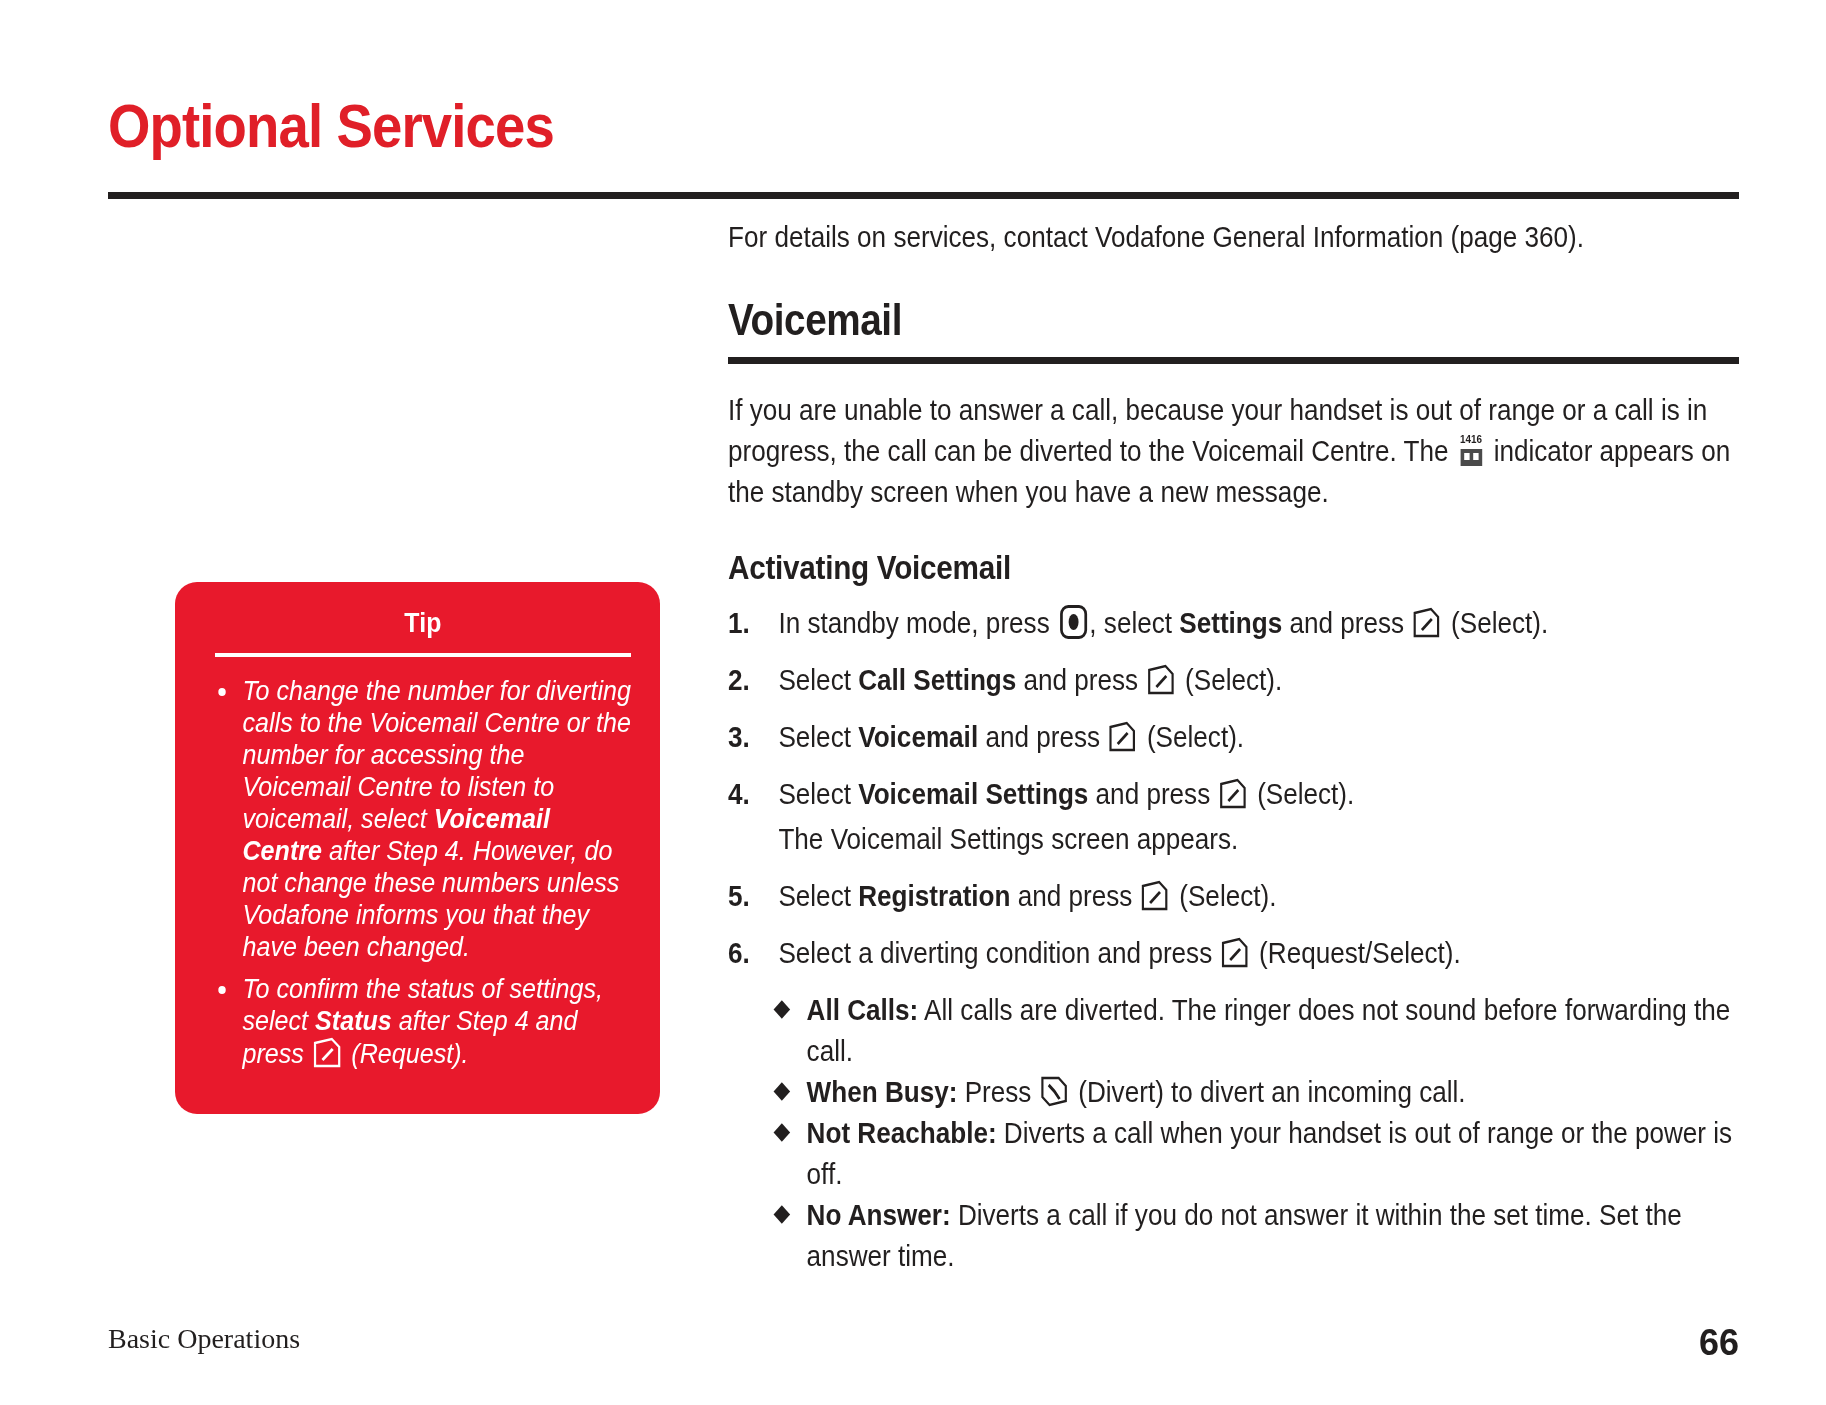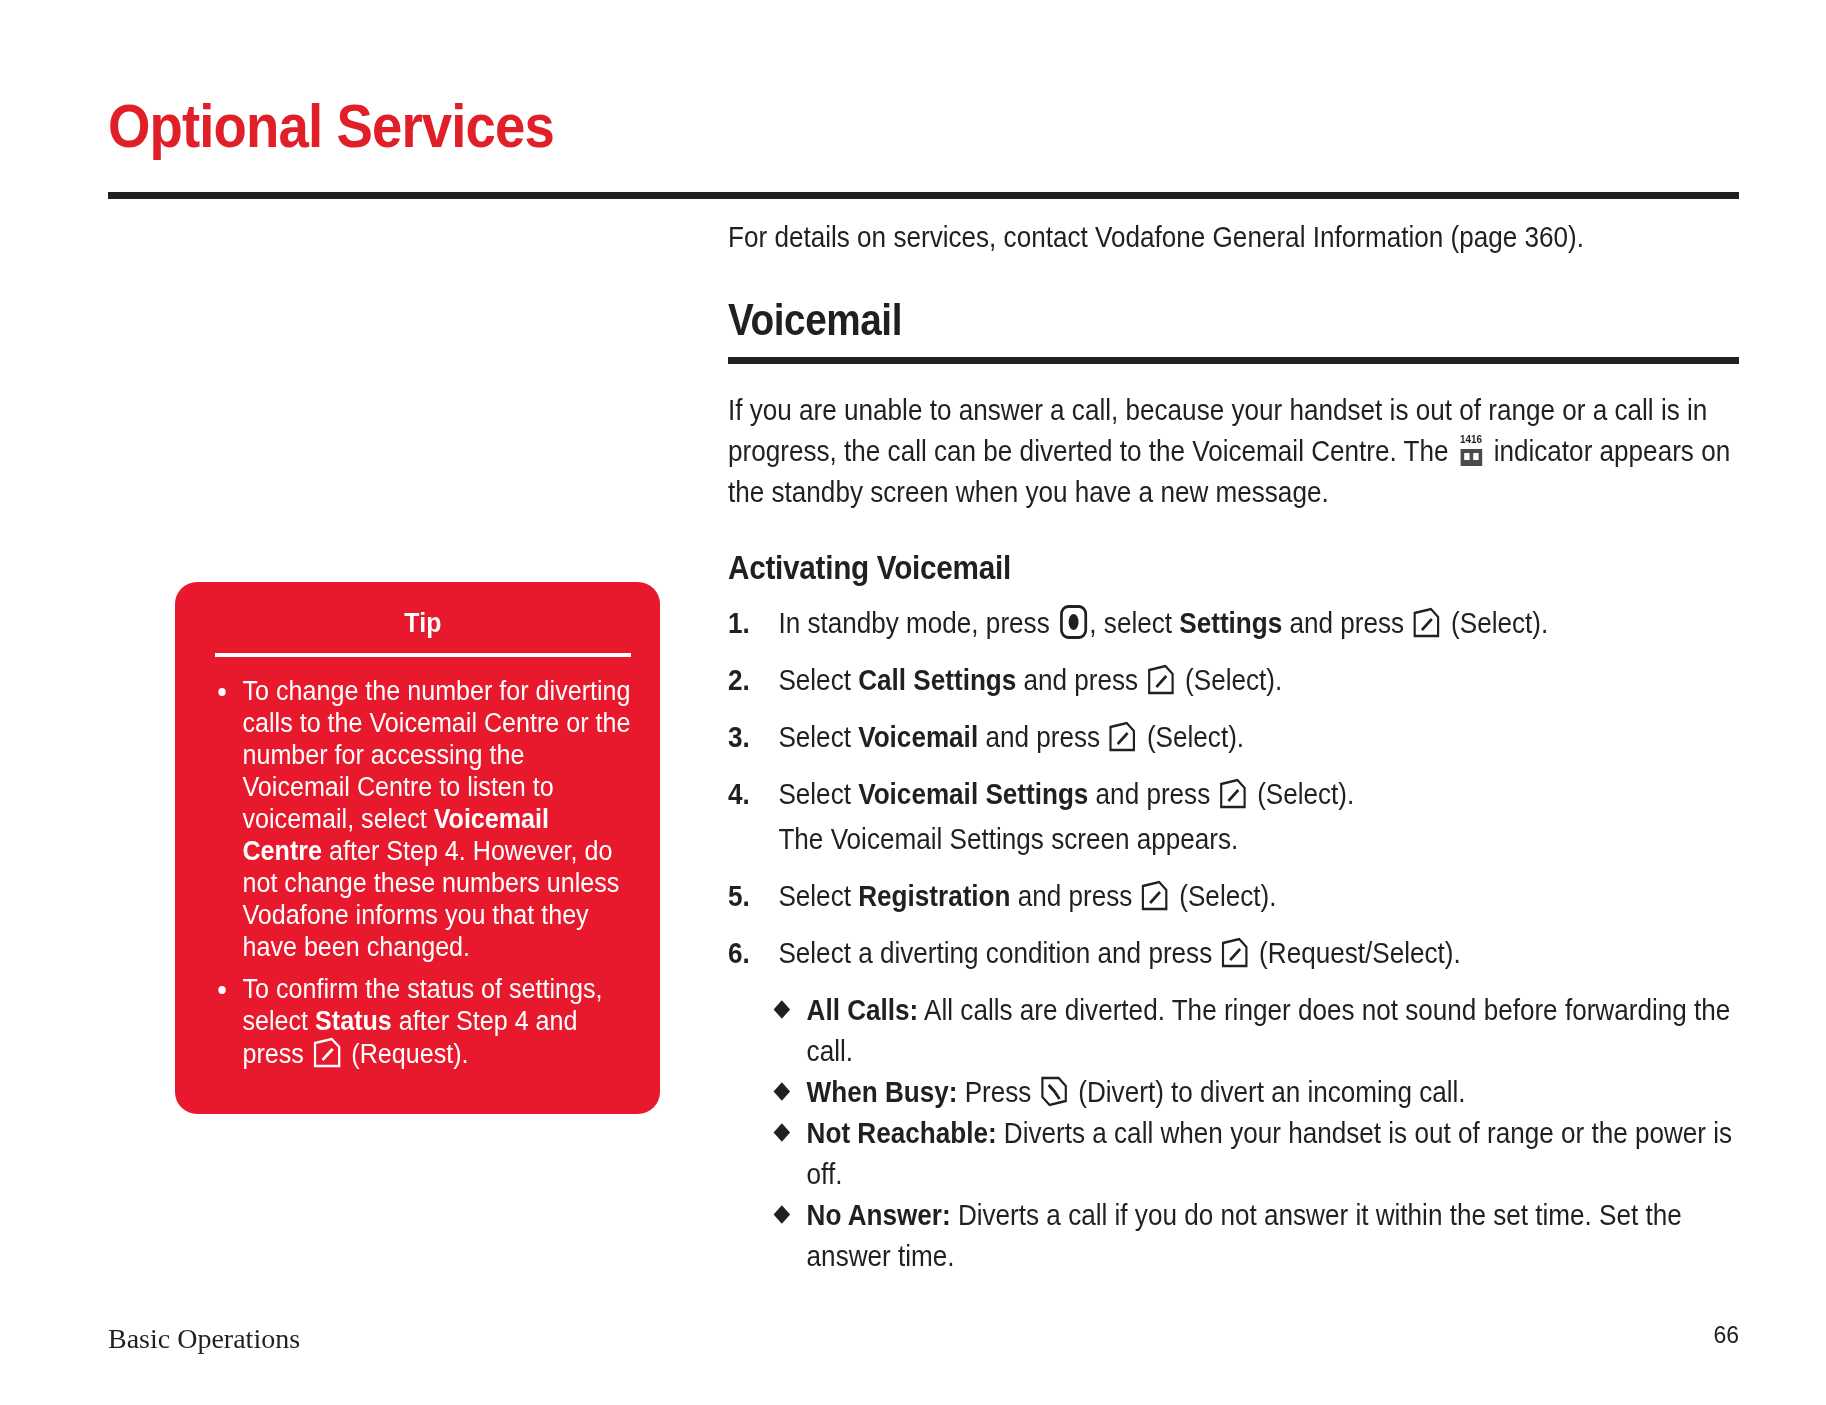--- a/index.html
+++ b/index.html
@@ -35,21 +35,21 @@
     color: #ffffff;
   }
   .tip-title {
     text-align: center; font-size: 27px; font-weight: bold;
     letter-spacing: .2px;
     transform: scaleX(0.92); transform-origin: center;
   }
   .tip-divider {
     margin: 14px 6px 18px 6px; height: 4px; background: #ffffff;
   }
-  .tip-list { list-style: none; }
+  .tip-list { list-style: none; font-style: italic; }
   .tip-list li {
     position: relative;
     padding-left: 36px;
     font-size: 27px; line-height: 32px;
     margin-bottom: 10px;
     transform: scaleX(0.93); transform-origin: left top;
     width: 107%;
   }
   .tip-list li .dot {
     position: absolute; left: 10px; top: 13px;
@@ -158,21 +158,21 @@
   .icon-vm .body::after { right: 4px; }
 
   
   .footer-left {
     position: absolute; left: 108px; top: 1323px;
     font-size: 28px; color: #221f1f;
     font-family: "Liberation Serif", serif;
   }
   .footer-page {
     position: absolute; right: 87px; top: 1322px;
-    font-size: 23px; font-weight: normal; color: #221f1f;
+    font-size: 36px; font-weight: bold; color: #221f1f;
   }
 
   
   .watermark {
     position: absolute; left: 1290px; top: 1140px;
     width: 430px; height: 190px;
     pointer-events: none;
     opacity: .30;
   }
   .wm-main {

